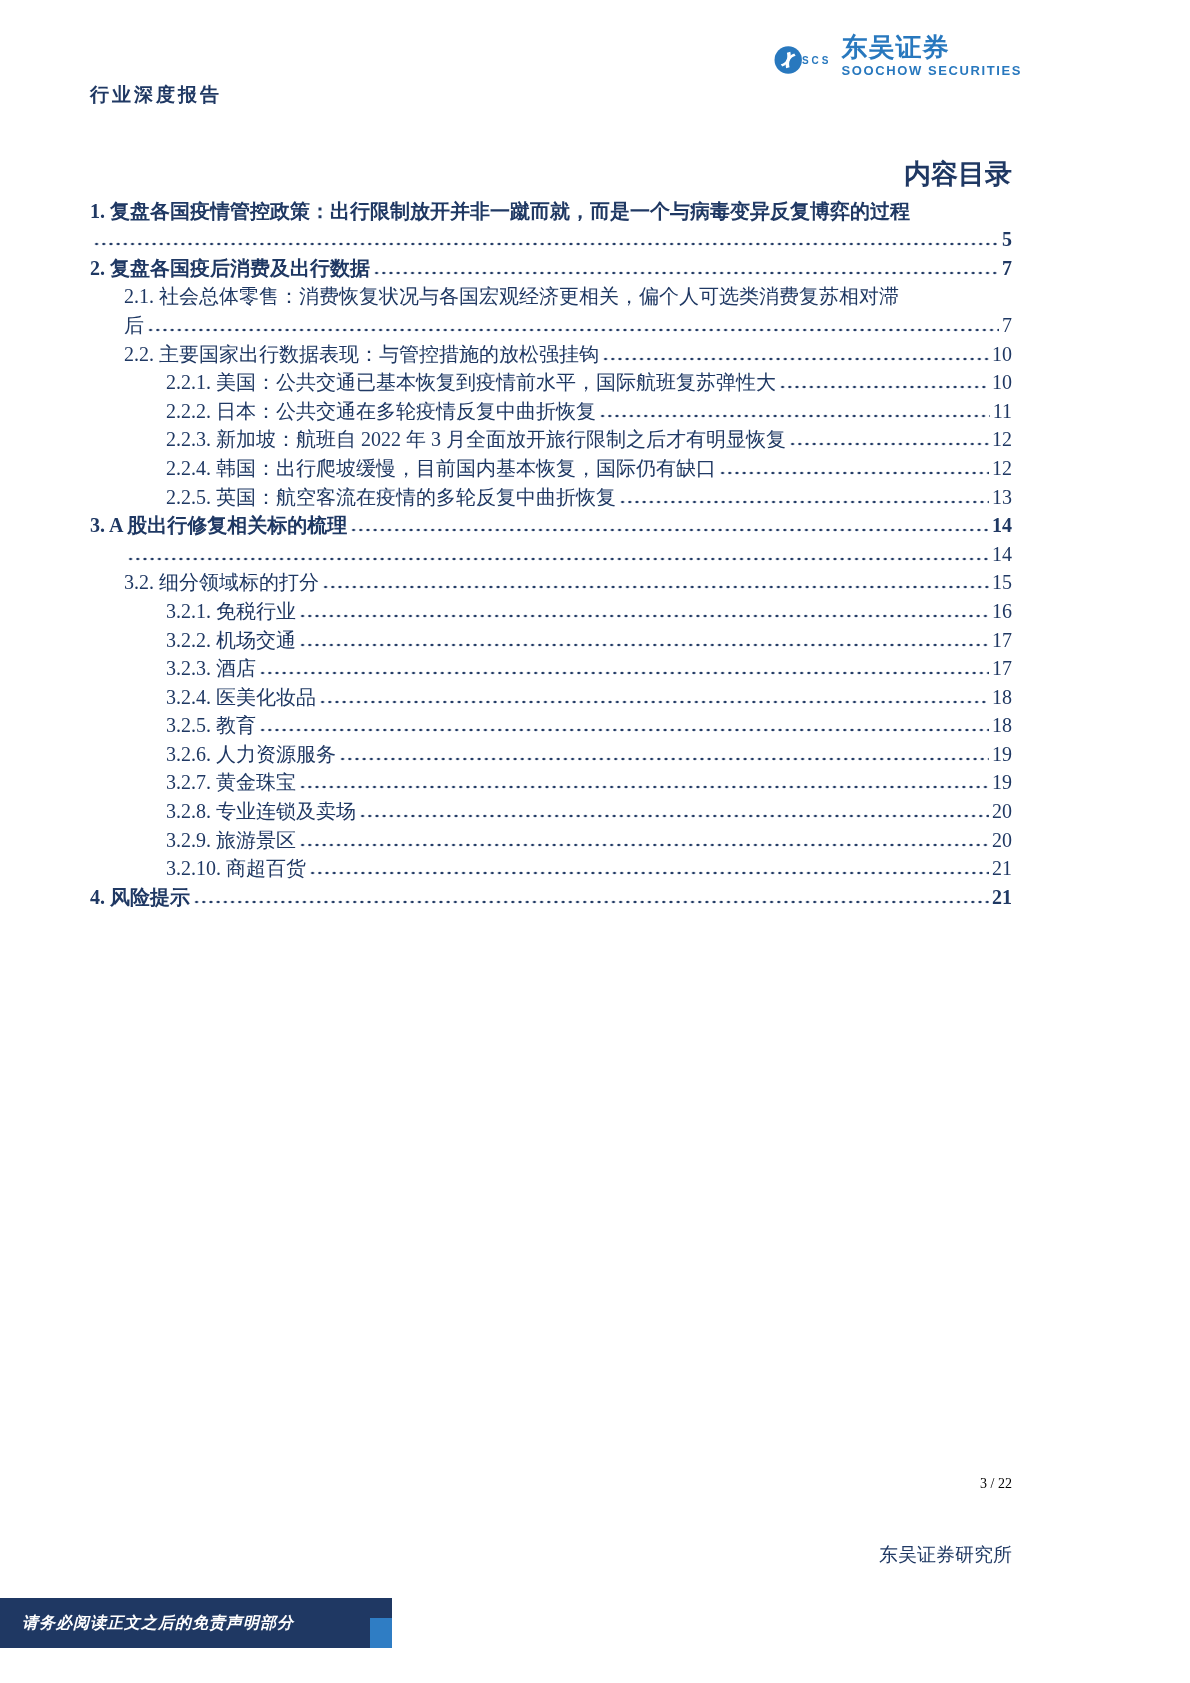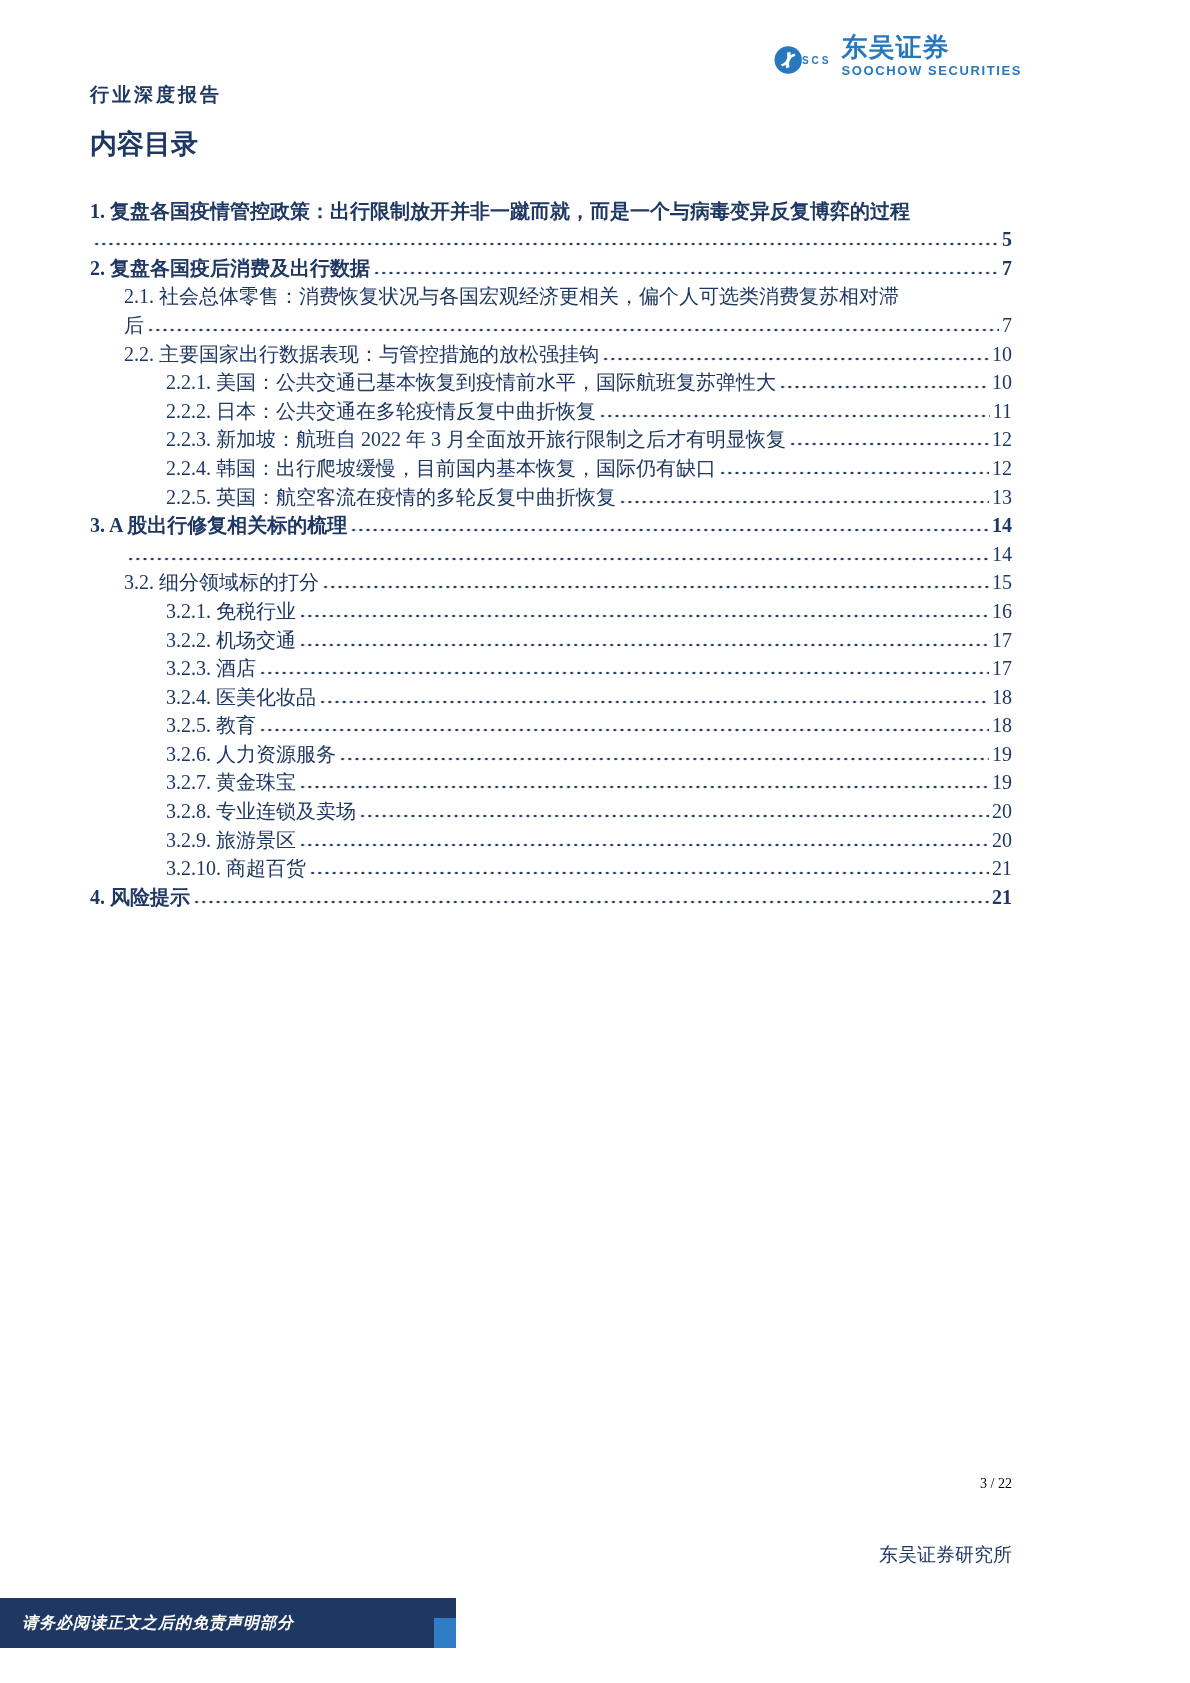--- a/index.html
+++ b/index.html
@@ -43,22 +43,22 @@
     line-height: 1.05; letter-spacing: 1px;
   }
   .logo-en {
     font-size: 13px; font-weight: bold; color: var(--logo-blue);
     letter-spacing: 1.6px; margin-top: 2px;
     font-family: Liberation Sans, sans-serif;
   }
 
   
   .toc-title {
-    position: absolute; top: 126px; left: 90px; width: 922px;
-    text-align: left; font-size: 27px; font-weight: bold; color: var(--navy);
+    position: absolute; top: 156px; left: 90px; width: 922px;
+    text-align: right; font-size: 27px; font-weight: bold; color: var(--navy);
   }
   .toc-list {
     position: absolute; top: 194px; left: 90px; width: 922px;
     color: var(--navy); font-size: 20px;
   }
   .toc-row { display: flex; align-items: flex-end; height: 28.6px; }
   .toc-row.bold { font-weight: bold; }
   .toc-text, .toc-page { line-height: 1.15; white-space: nowrap; }
   .toc-dots {
     flex: 1 1 auto;
@@ -75,21 +75,21 @@
   
   .page-info {
     position: absolute; top: 1476px; left: 90px; width: 922px;
     text-align: right; font-size: 14px; color: #000000;
   }
   .institute {
     position: absolute; top: 1542px; left: 90px; width: 922px;
     text-align: right; font-size: 19px; color: var(--navy);
   }
   .disclaimer-bar {
-    position: absolute; left: 0; top: 1598px; width: 456px; height: 50px;
+    position: absolute; left: 0; top: 1598px; width: 392px; height: 50px;
     background: var(--navy); display: flex; align-items: center;
   }
   .disclaimer-text {
     color: #ffffff; font-size: 16px; font-weight: bold; font-style: italic;
     padding-left: 22px; letter-spacing: 1px;
   }
   .disclaimer-accent {
     position: absolute; right: 0; bottom: 0;
     width: 22px; height: 30px; background: #2F7DC4;
   }

